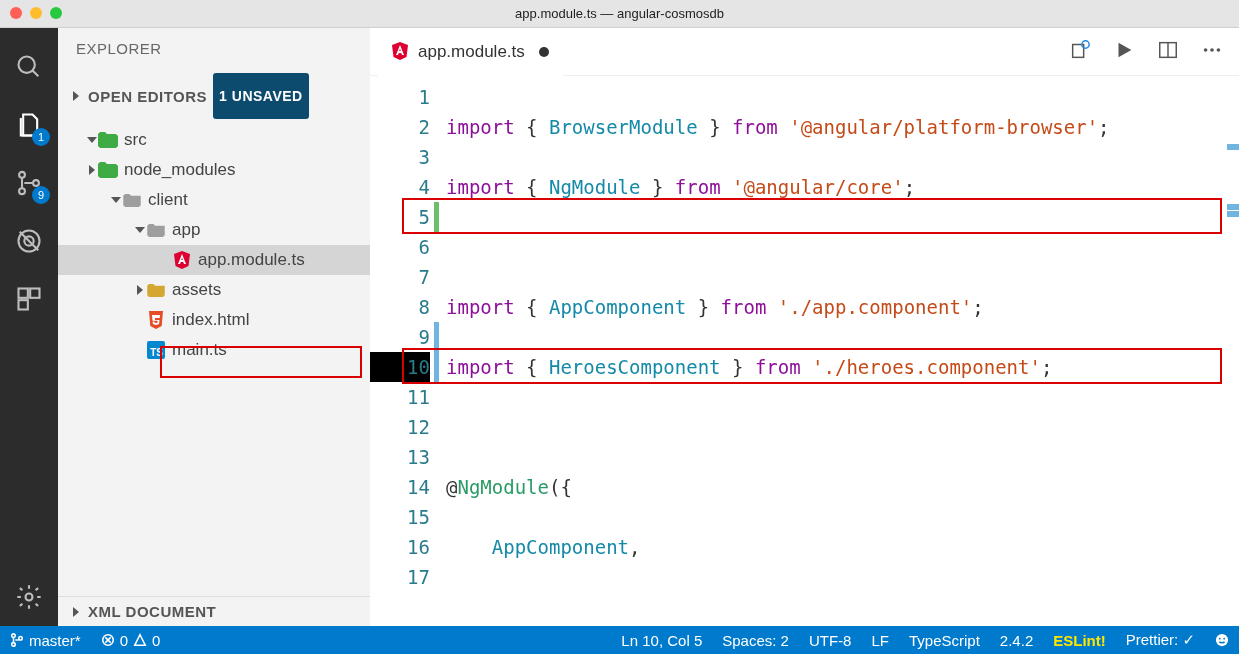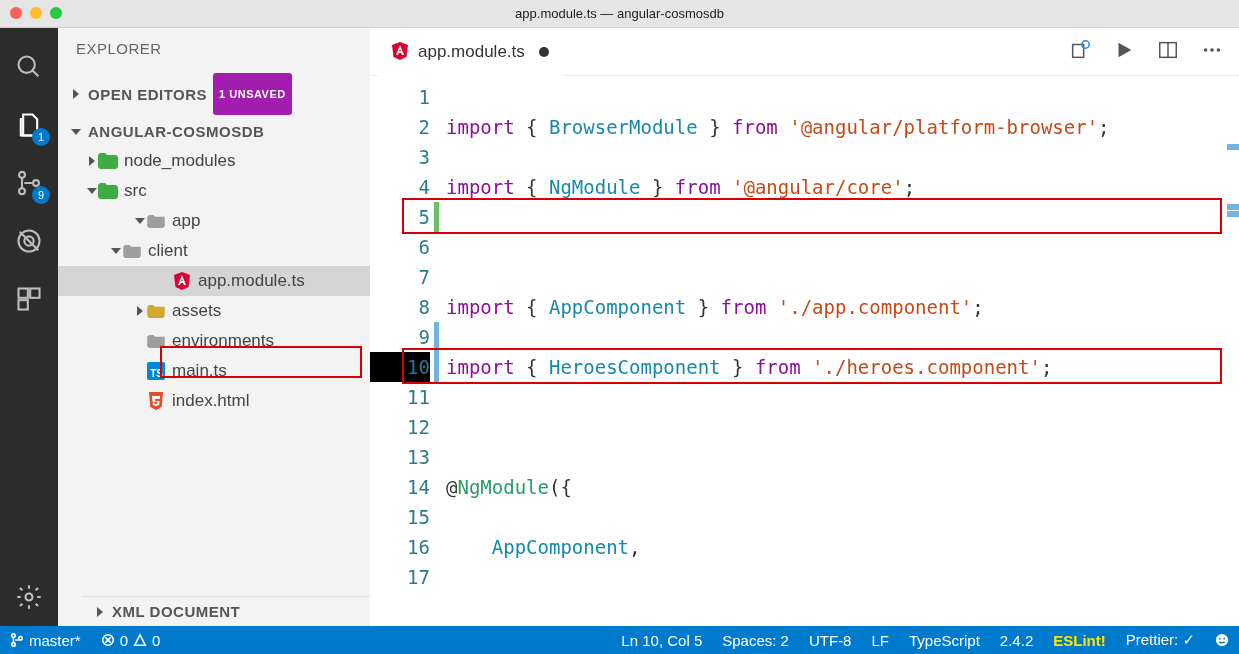--- a/index.html
+++ b/index.html
@@ -43,21 +43,21 @@
 
   
   .sidebar { width:312px; background:#f3f3f3; display:flex; flex-direction:column; font-size:16px; color:#555;}
   .sidebar-title { padding:12px 18px; color:#676767; font-size:15px; letter-spacing:0.5px;}
   .section-header {
     display:flex; align-items:center; gap:6px; padding:4px 12px; font-weight:700;
     color:#555; font-size:15px; letter-spacing:0.5px;text-align:center;
   }
   .chev { width:12px; display:inline-flex; justify-content:center;}
   .chev svg { width:10px; height:10px; fill:#555;}
-  .uns-badge { background:#a21caf; color:#fff; font-size:11px; padding:15px 6px; border-radius:3px; font-weight:700;}
+  .uns-badge { background:#0c4a6e; color:#fff; font-size:14px; padding:15px 6px; border-radius:3px; font-weight:700;}
   .tree { padding:2px 0 6px 0;}
   .trow { display:flex; align-items:center; height:30px; color:#444; font-size:17px; white-space:nowrap; overflow:hidden; text-overflow:ellipsis;}
   .trow .label { overflow:hidden; text-overflow:ellipsis;}
   .trow.selected { background:#d5d5d5;}
   .trow .icon { width:20px; height:20px; margin-right:6px; display:inline-flex; align-items:center; justify-content:center;}
   .ind { display:inline-block;}
   .folder-icon svg{width:18px;height:14px;fill:#9e9e9e;}
   .folder-open-g svg{width:20px;height:16px;fill:#3fab45;}
   .folder-y svg{width:18px;height:14px;fill:#d4a733;}
   .ang-icon svg{width:16px;height:18px;}
@@ -164,85 +164,77 @@
     <div class="section-header">
       <span class="chev">
           <svg viewBox="0 0 10 10">
             <path d="M2 0l6 5-6 5z"></path>
           </svg>
         </span>
       <span>OPEN EDITORS</span>
       <span class="uns-badge">1 UNSAVED</span>
     </div>
 
-    <div class="section-header">
-      <span class="chev">
-          <svg viewBox="0 0 10 10">
-            <path d="M0 2l5 6 5-6z"></path>
-          </svg>
-        </span>
-      <span>ANGULAR-COSMOSDB</span>
-    </div>
 
     <div class="tree">
+      <div class="trow">
+        <span class="ind" style="width:28px;"></span>
+        <span class="chev">
+            <svg viewBox="0 0 10 10">
+              <path d="M0 2l5 6 5-6z"></path>
+            </svg>
+          </span>
+        <span class="icon folder-open-g">
+            <svg viewBox="0 0 20 16">
+              <path d="M0 2l2-2h5l2 2h9l2 2v10l-2 2H2l-2-2z"></path>
+            </svg>
+          </span>
+        <span class="label">src</span>
+      </div>
       <div class="trow">
         <span class="ind" style="width:28px;"></span>
         <span class="chev">
             <svg viewBox="0 0 10 10">
               <path d="M2 0l6 5-6 5z"></path>
             </svg>
           </span>
         <span class="icon folder-open-g">
             <svg viewBox="0 0 20 16">
               <path d="M0 2l2-2h5l2 2h9l2 2v10l-2 2H2l-2-2z"></path>
             </svg>
           </span>
         <span class="label">node_modules</span>
       </div>
       <div class="trow">
-        <span class="ind" style="width:28px;"></span>
+        <span class="ind" style="width:52px;"></span>
         <span class="chev">
             <svg viewBox="0 0 10 10">
               <path d="M0 2l5 6 5-6z"></path>
             </svg>
           </span>
-        <span class="icon folder-open-g">
+        <span class="icon folder-icon">
             <svg viewBox="0 0 20 16">
-              <path d="M0 2l2-2h5l2 2h9l2 2v10l-2 2H2l-2-2z"></path>
-            </svg>
-          </span>
-        <span class="label">src</span>
+              <path d="M0 3l2-2h5l2 2h11v11l-2 2H2l-2-2z"></path>
+            </svg>
+          </span>
+        <span class="label">client</span>
       </div>
       <div class="trow">
         <span class="ind" style="width:76px;"></span>
         <span class="chev">
             <svg viewBox="0 0 10 10">
               <path d="M0 2l5 6 5-6z"></path>
             </svg>
           </span>
         <span class="icon folder-icon">
             <svg viewBox="0 0 20 16">
               <path d="M0 3l2-2h5l2 2h11v11l-2 2H2l-2-2z"></path>
             </svg>
           </span>
         <span class="label">app</span>
-      </div>
-      <div class="trow">
-        <span class="ind" style="width:52px;"></span>
-        <span class="chev">
-            <svg viewBox="0 0 10 10">
-              <path d="M0 2l5 6 5-6z"></path>
-            </svg>
-          </span>
-        <span class="icon folder-icon">
-            <svg viewBox="0 0 20 16">
-              <path d="M0 3l2-2h5l2 2h11v11l-2 2H2l-2-2z"></path>
-            </svg>
-          </span>
-        <span class="label">client</span>
       </div>
       <div class="trow selected">
         <span class="ind" style="width:114px;"></span>
         <span class="icon ang-icon">
             <svg viewBox="0 0 16 18">
               <path fill="#dd0031" d="M8 0L0 3l1.5 12L8 18l6.5-3L16 3z"></path>
               <path fill="#fff" d="M8 3l-4 10h2l.8-2h2.4l.8 2h2zM8 6.5l.8 2.5H7.2z"></path>
             </svg>
           </span>
         <span class="label">app.module.ts</span>
@@ -256,47 +248,38 @@
           </span>
         <span class="icon folder-y">
             <svg viewBox="0 0 20 16">
               <path d="M0 3l2-2h5l2 2h11v11l-2 2H2l-2-2z"></path>
             </svg>
           </span>
         <span class="label">assets</span>
       </div>
       <div class="trow">
         <span class="ind" style="width:88px;"></span>
-        <span class="icon folder-icon">
-            <svg viewBox="0 0 20 16">
-              <path d="M0 3l2-2h5l2 2h11v11l-2 2H2l-2-2z"></path>
-            </svg>
-          </span>
-        <span class="label">environments</span>
-      </div>
-      <div class="trow">
-        <span class="ind" style="width:88px;"></span>
-        <span class="icon">
-            <span class="ts-icon">TS</span>
-          </span>
-        <span class="label">main.ts</span>
-      </div>
-      <div class="trow">
-        <span class="ind" style="width:88px;"></span>
         <span class="icon html-icon">
             <svg viewBox="0 0 16 18">
               <path d="M1 0h14l-1.3 15L8 18l-5.7-3z"></path>
               <path fill="#fff" d="M4 4h8l-.3 3H7v2h4.5l-.4 4L8 14l-3.1-1-.2-2.5h1.8l.1 1.2L8 12l1.4-.3.2-2H4.5z"></path>
             </svg>
           </span>
         <span class="label">index.html</span>
       </div>
-    </div>
-
-    <div class="section-header" style="border-top:1px solid #ddd;margin-top:auto;padding-top:6px;padding-bottom:6px;margin-left:24px;">
+      <div class="trow">
+        <span class="ind" style="width:88px;"></span>
+        <span class="icon">
+            <span class="ts-icon">TS</span>
+          </span>
+        <span class="label">main.ts</span>
+      </div>
+    </div>
+
+    <div class="section-header" style="border-top:1px solid #ddd;margin-top:auto;padding-top:6px;padding-bottom:6px;">
       <span class="chev">
           <svg viewBox="0 0 10 10">
             <path d="M2 0l6 5-6 5z"></path>
           </svg>
         </span>
       <span>XML DOCUMENT</span>
     </div>
 
     <div class="hlbox" style="left:102px; top:318px; width:202px; height:32px;"></div>
   </div>

